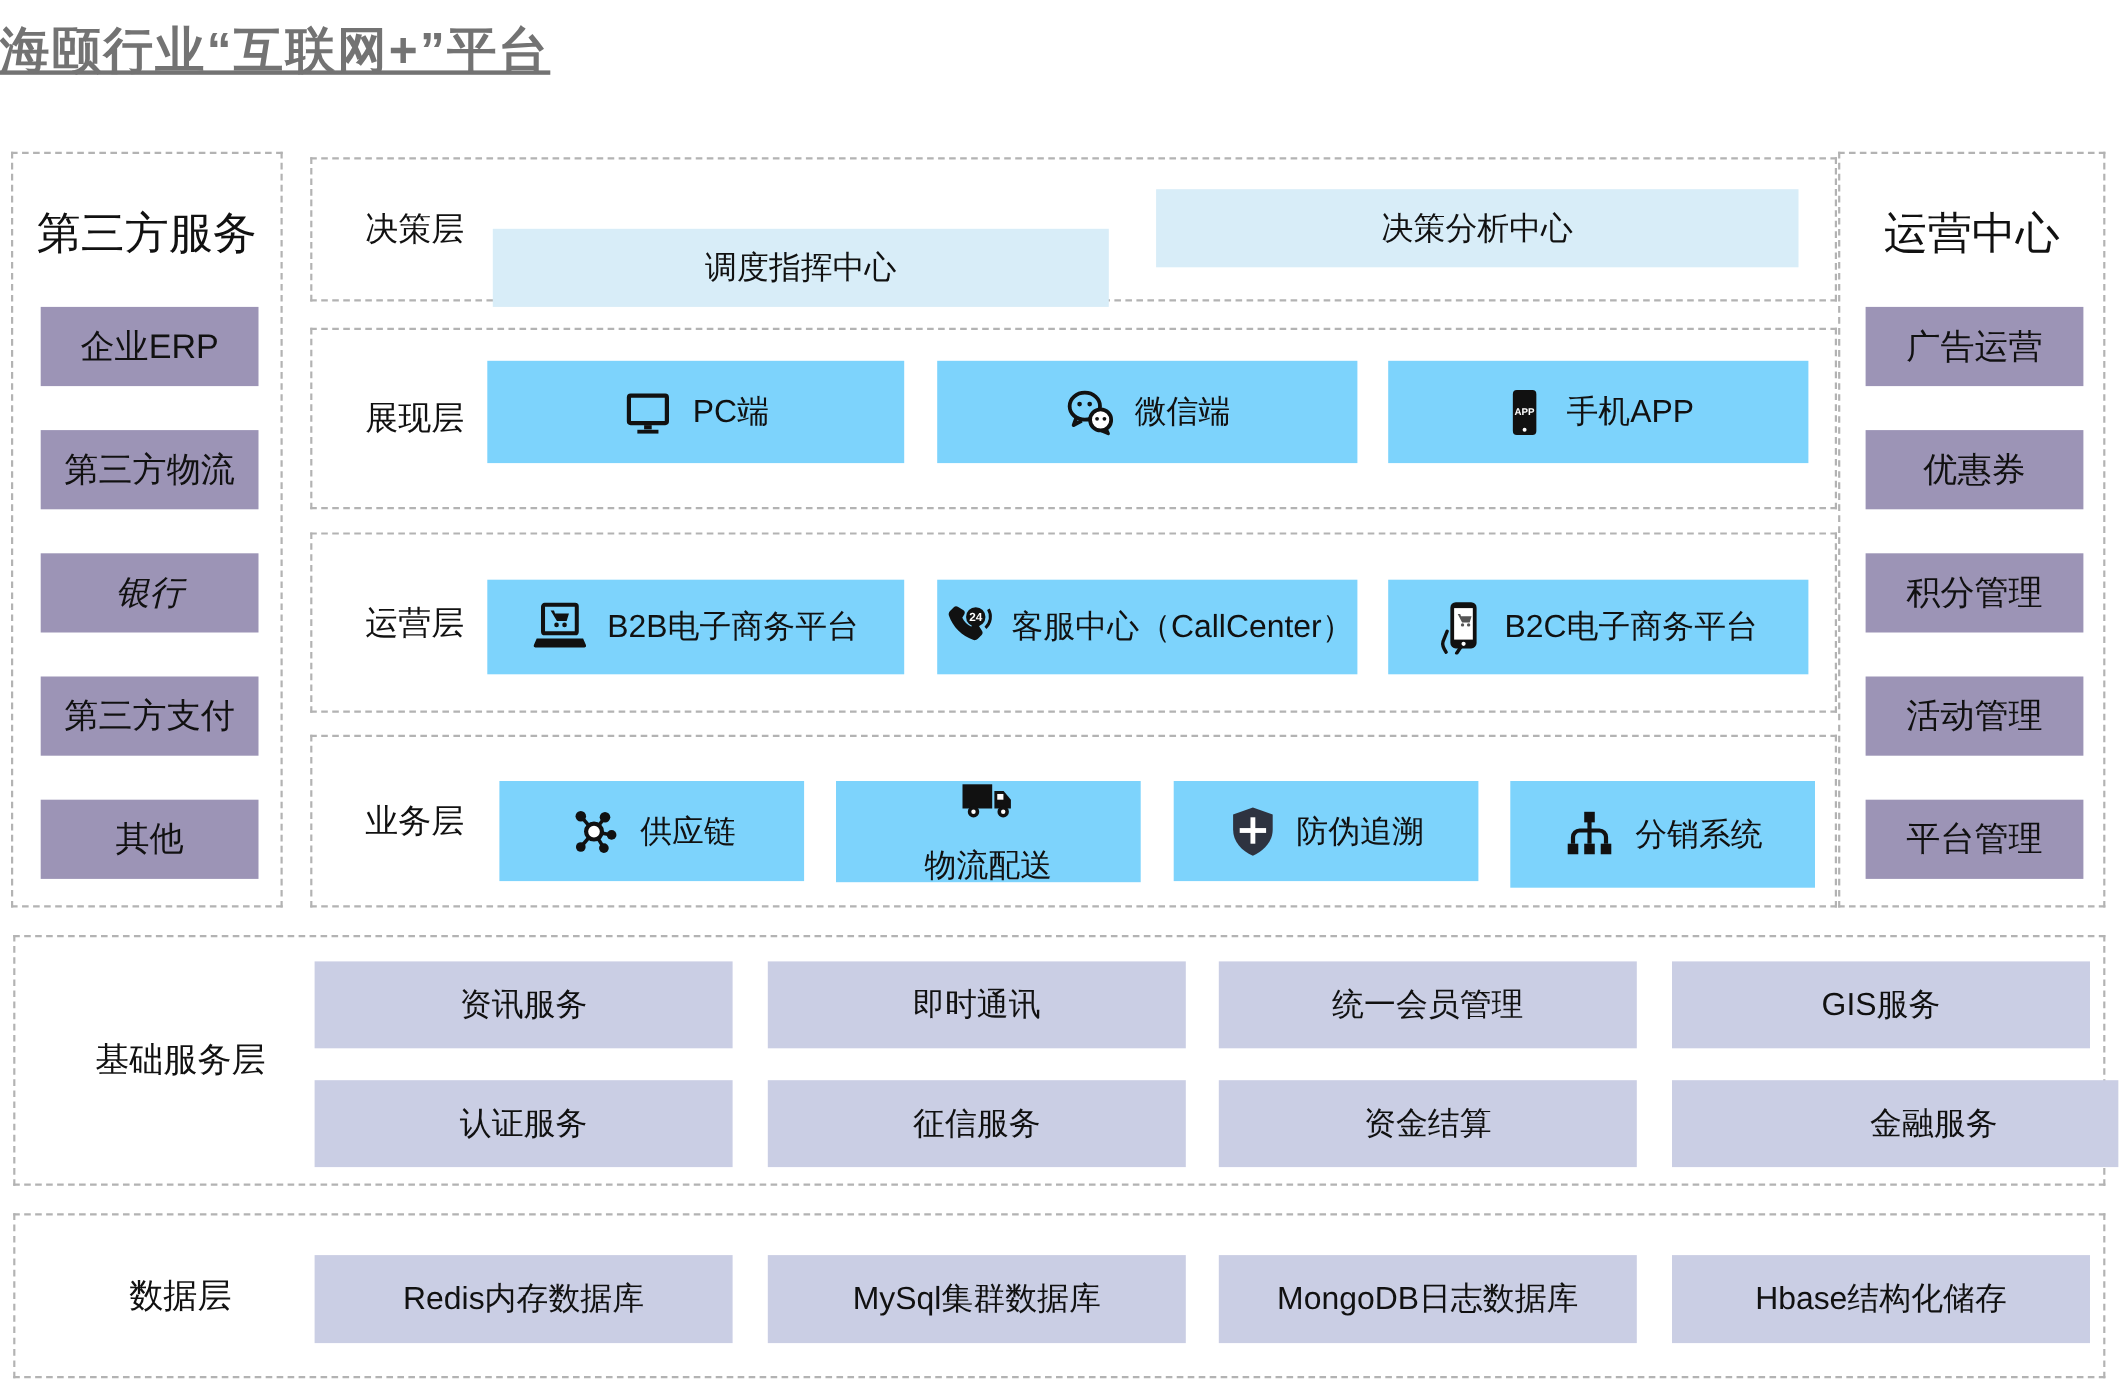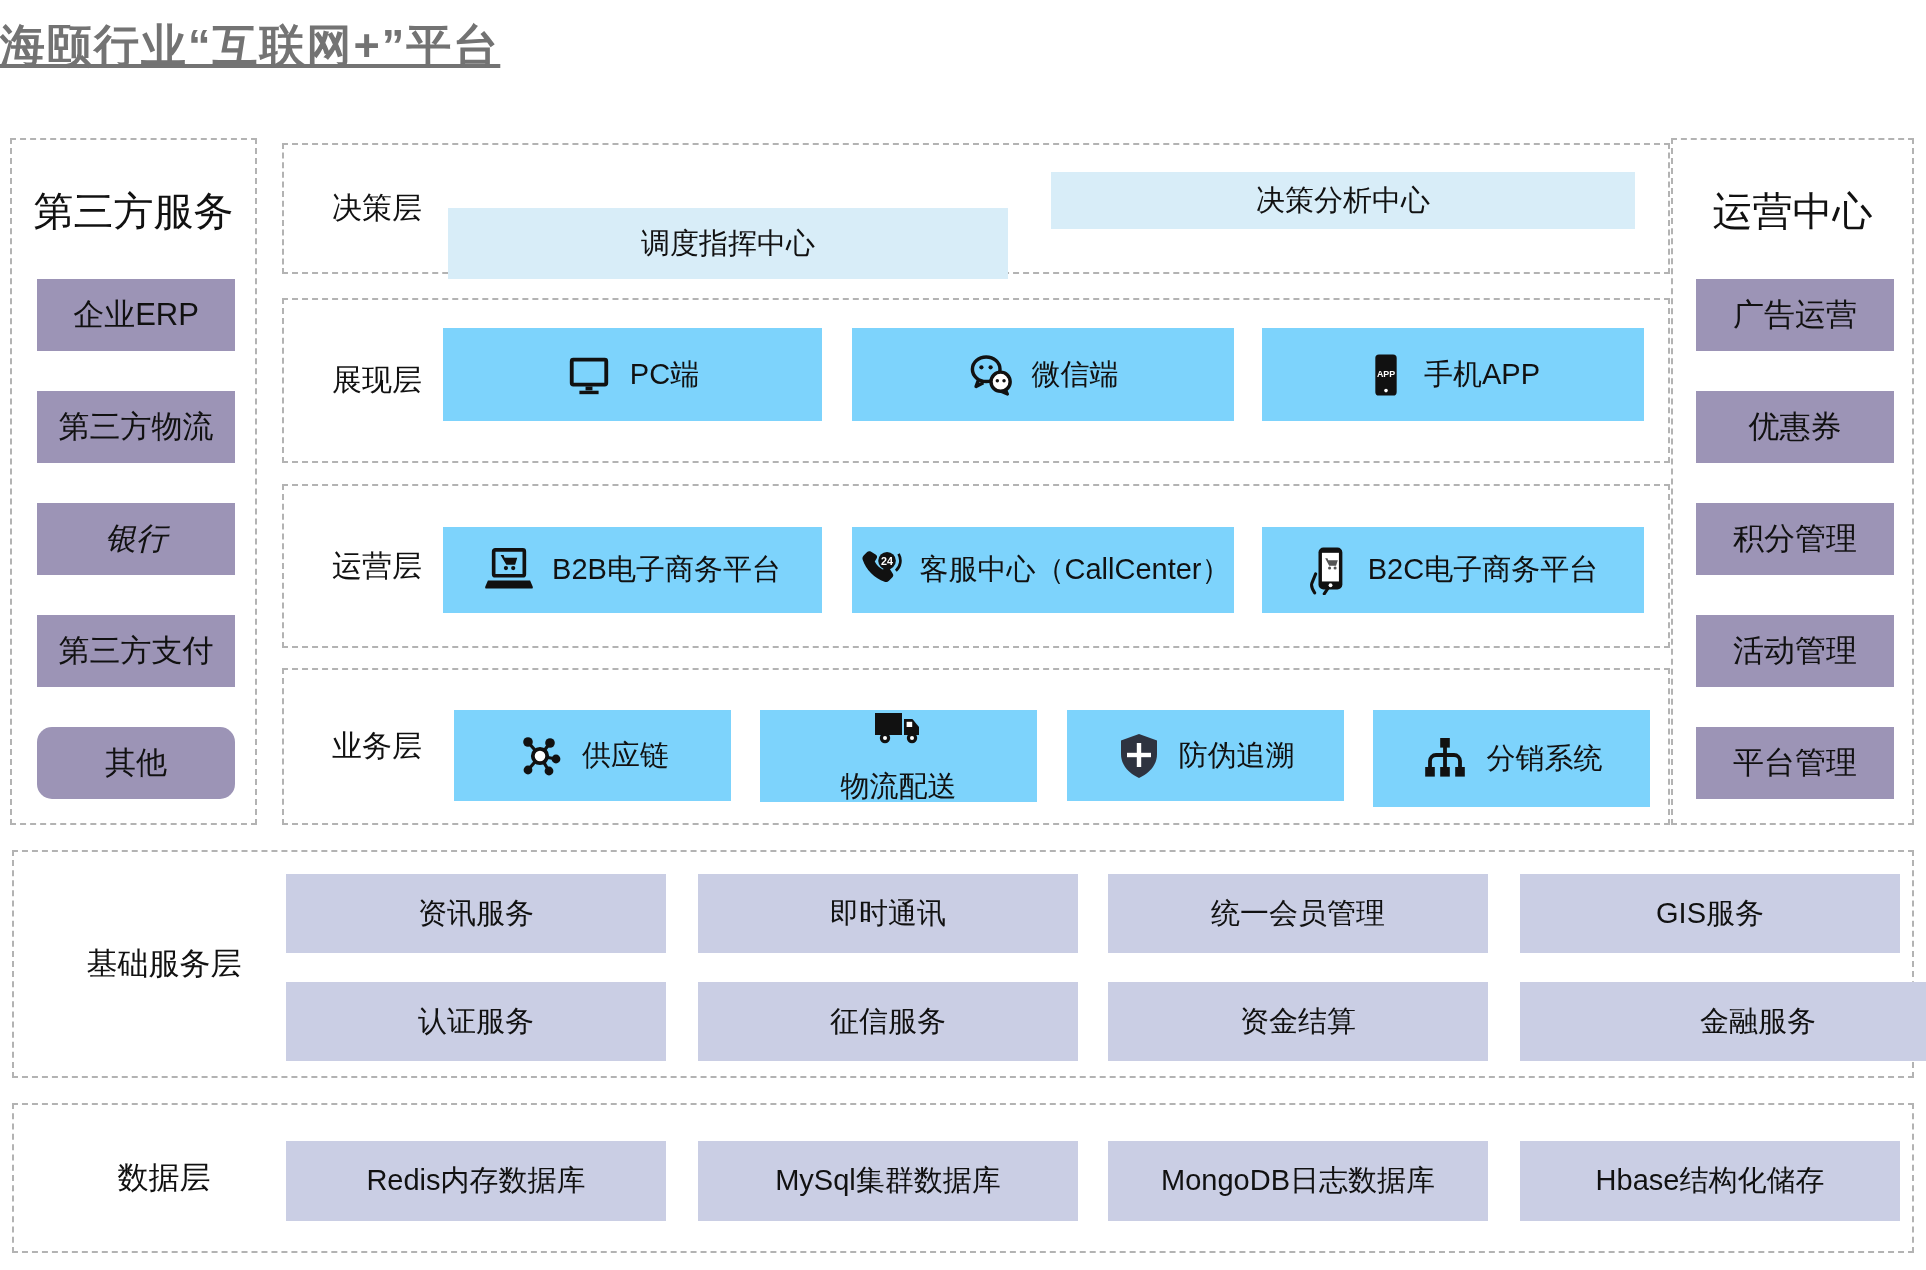--- a/index.html
+++ b/index.html
@@ -46,38 +46,38 @@
 <div id="stage">
 
   <div class="title">海颐行业“互联网+”平台</div>
 
   <div class="panel" style="left:10px;top:138px;width:247px;height:687px;">
     <div class="side-header">第三方服务</div>
     <div class="side-box" style="left:25px;top:139px;width:198px;height:72px;">企业ERP</div>
     <div class="side-box" style="left:25px;top:251px;width:198px;height:72px;">第三方物流</div>
     <div class="side-box" style="left:25px;top:363px;width:198px;height:72px;font-style:italic;">银行</div>
     <div class="side-box" style="left:25px;top:475px;width:198px;height:72px;">第三方支付</div>
-    <div class="side-box" style="left:25px;top:587px;width:198px;height:72px;border-radius:15px;">其他</div>
+    <div class="side-box" style="left:25px;top:587px;width:198px;height:72px;">其他</div>
   </div>
 
   <div class="panel" style="left:1671px;top:138px;width:243px;height:687px;">
     <div class="side-header">运营中心</div>
     <div class="side-box" style="left:23px;top:139px;width:198px;height:72px;">广告运营</div>
     <div class="side-box" style="left:23px;top:251px;width:198px;height:72px;">优惠券</div>
     <div class="side-box" style="left:23px;top:363px;width:198px;height:72px;">积分管理</div>
     <div class="side-box" style="left:23px;top:475px;width:198px;height:72px;">活动管理</div>
     <div class="side-box" style="left:23px;top:587px;width:198px;height:72px;">平台管理</div>
   </div>
 
   <div class="panel" style="left:282px;top:143px;width:1388px;height:131px;">
     <div class="layer-label">决策层</div>
     <div class="mid-box blue" style="left:164px;top:27px;width:560px;height:71px;margin-top:36px;">
       <span>调度指挥中心</span>
     </div>
-    <div class="mid-box blue" style="left:767px;top:27px;width:584px;height:57px;">
+    <div class="mid-box blue" style="left:767px;top:27px;width:584px;height:71px;">
       <span>决策分析中心</span>
     </div>
   </div>
 
   <div class="panel" style="left:282px;top:298px;width:1388px;height:165px;">
     <div class="layer-label">展现层</div>
 
     <div class="mid-box pink" style="left:159px;top:28px;width:379px;height:93px;">
       <span class="icon">
         <svg width="46" height="46" viewBox="0 0 24 24">

